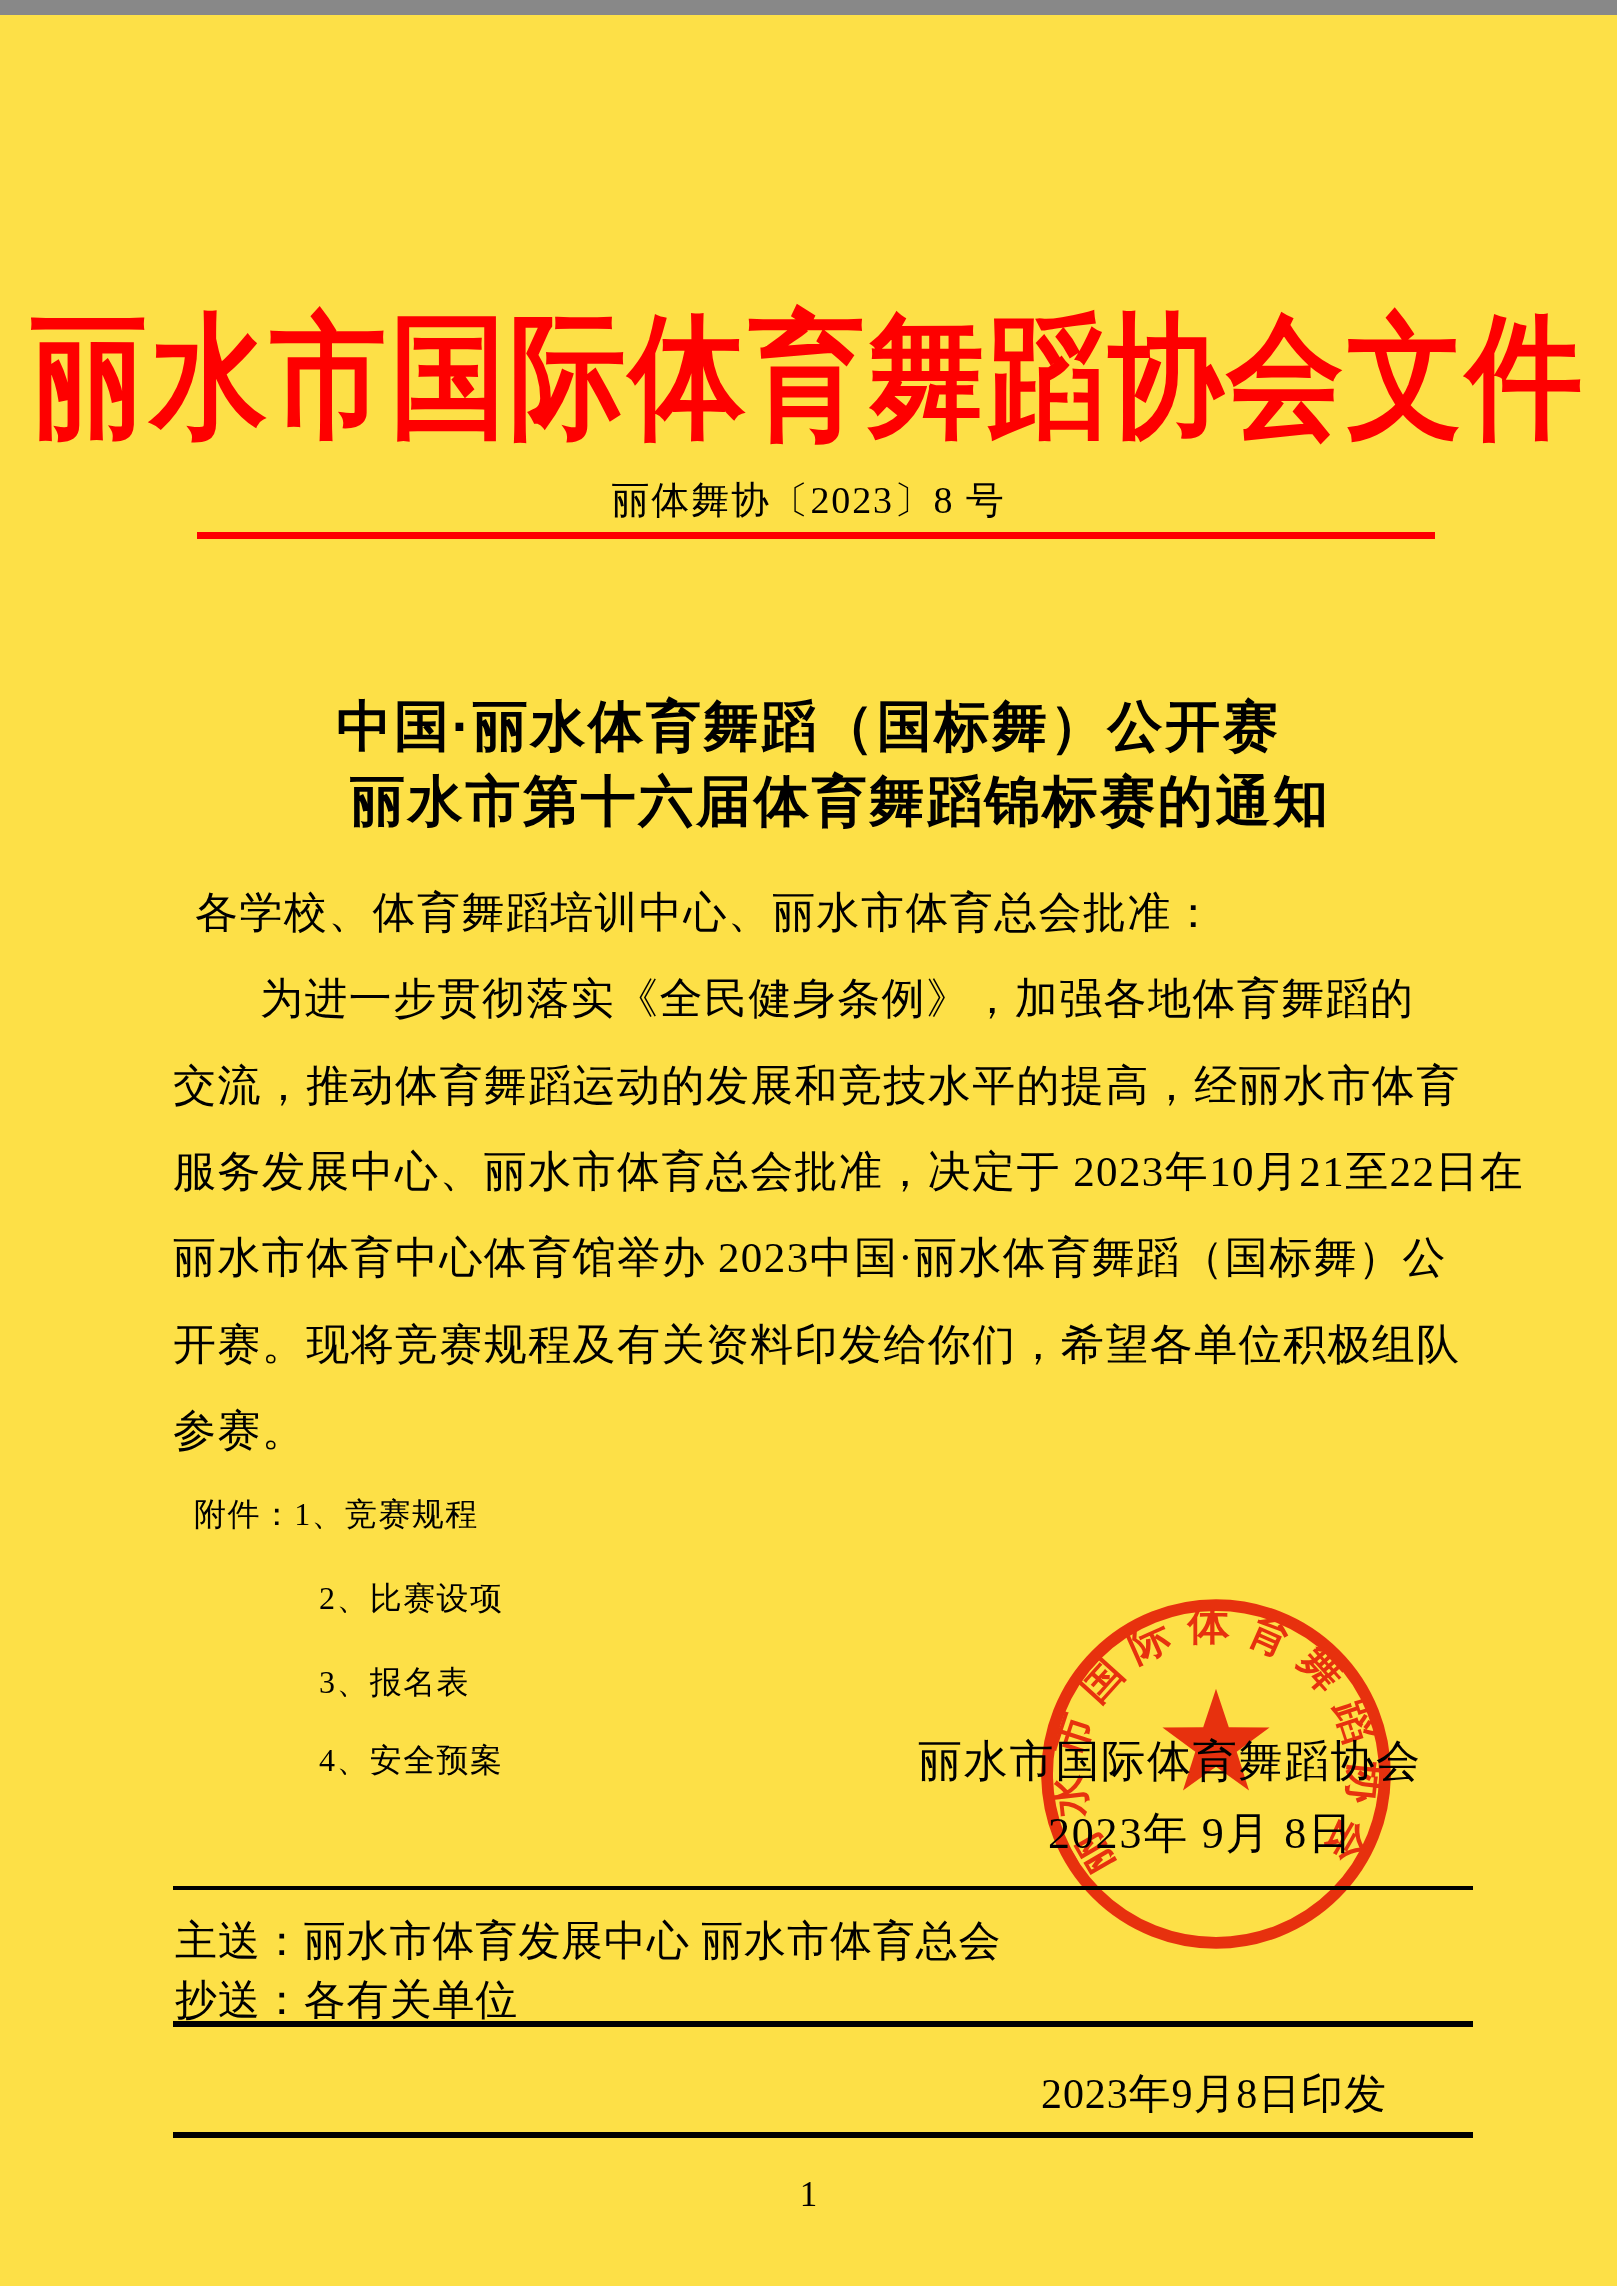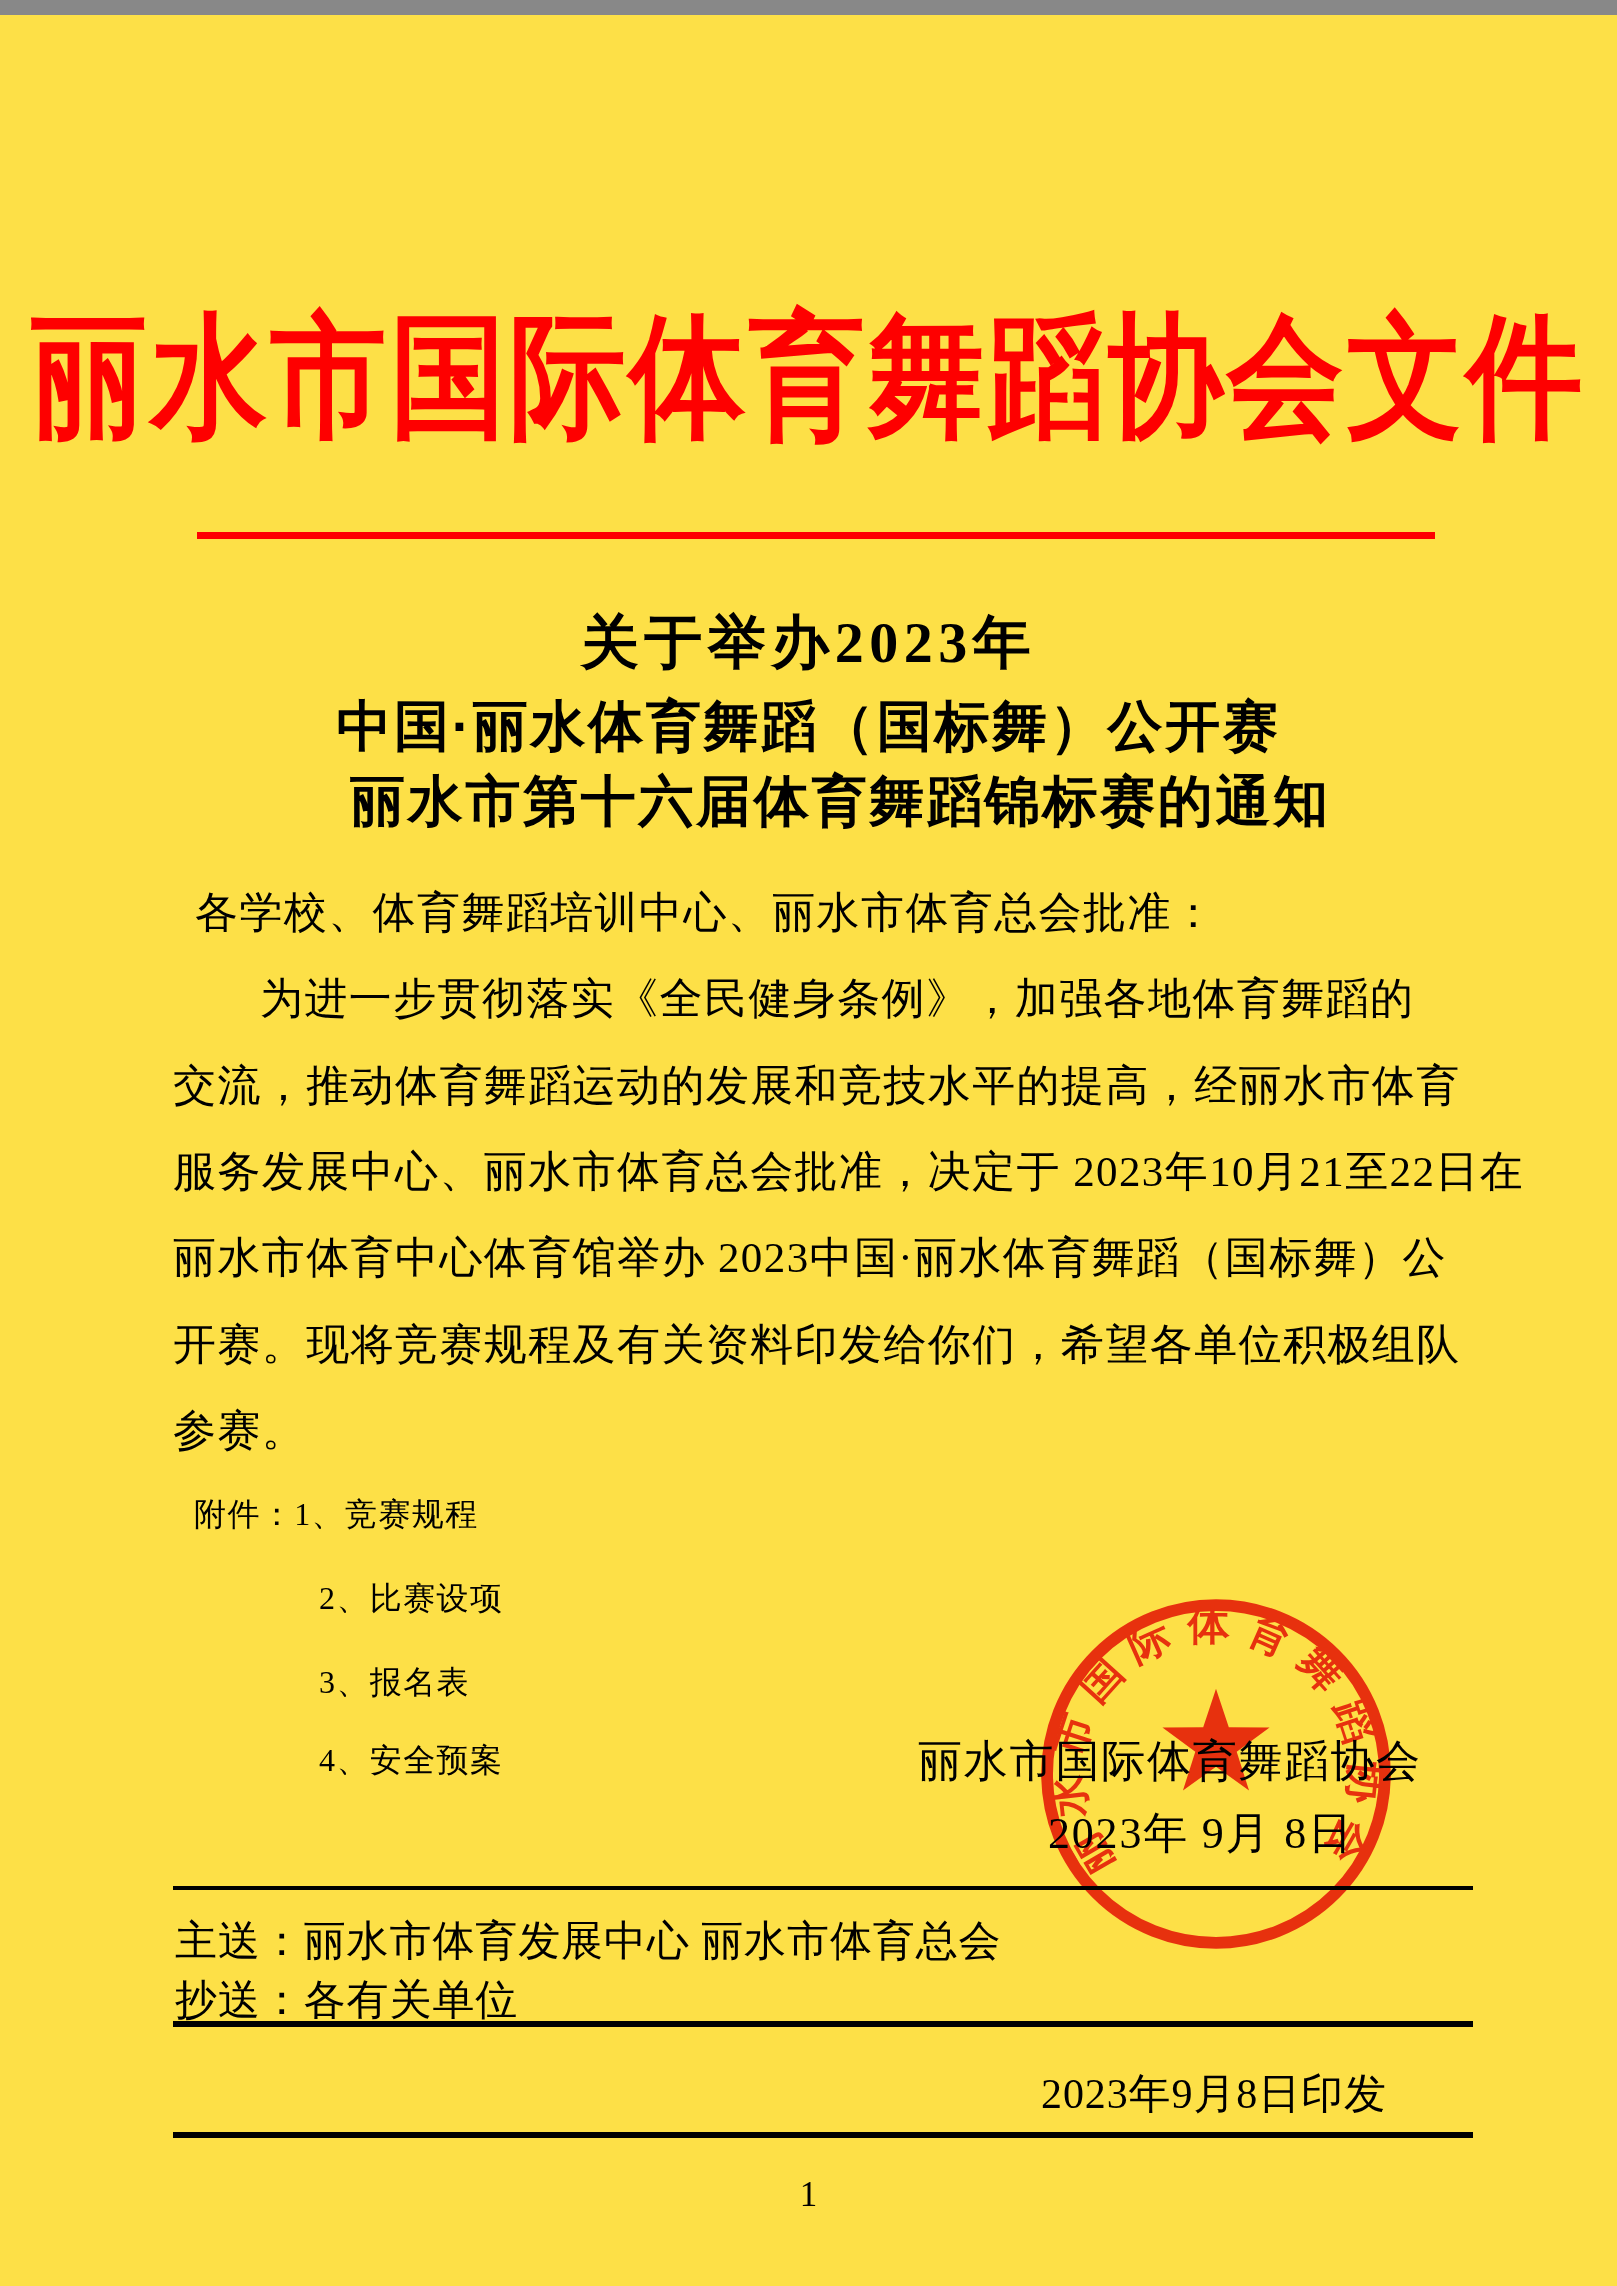--- a/index.html
+++ b/index.html
@@ -53,24 +53,24 @@
 
   .page-num{top:2160px;font-size:35px;}
 </style>
 </head>
 <body>
 
 <div id="page">
 
   <div class="abs center org-title">丽水市国际体育舞蹈协会文件</div>
 
+  <div class="abs center doc-number">丽体舞协〔2023〕8 号</div>
 
   <div class="abs red-rule"></div>
 
-  <div class="abs center title-1">关于举办2023年</div>
   <div class="abs center title-hei title-2">中国·丽水体育舞蹈（国标舞）公开赛</div>
   <div class="abs center title-hei title-3">丽水市第十六届体育舞蹈锦标赛的通知</div>
 
   <div class="abs body-text salutation">各学校、体育舞蹈培训中心、丽水市体育总会批准：</div>
 
   <div class="abs body-text pline indent p1">为进一步贯彻落实《全民健身条例》，加强各地体育舞蹈的</div>
   <div class="abs body-text pline p2">交流，推动体育舞蹈运动的发展和竞技水平的提高，经丽水市体育</div>
   <div class="abs body-text pline p3">服务发展中心、丽水市体育总会批准，决定于 2023年10月21至22日在</div>
   <div class="abs body-text pline p4">丽水市体育中心体育馆举办 2023中国·丽水体育舞蹈（国标舞）公</div>
   <div class="abs body-text pline p5">开赛。现将竞赛规程及有关资料印发给你们，希望各单位积极组队</div>

